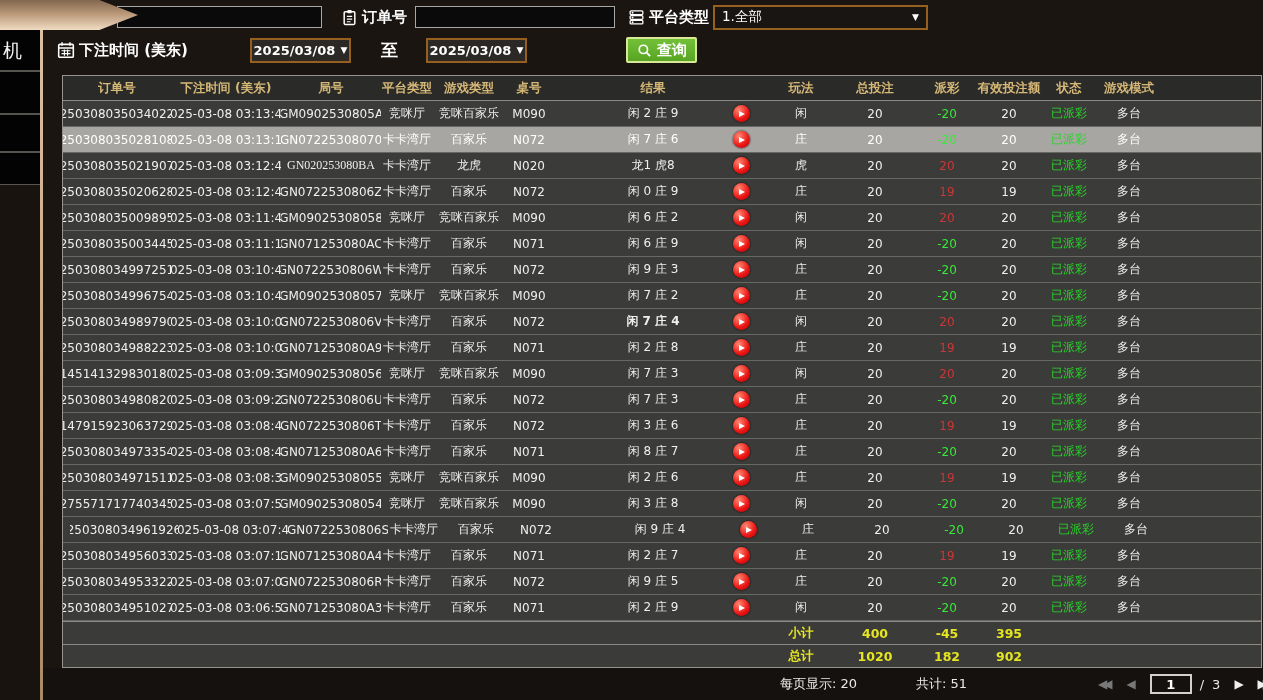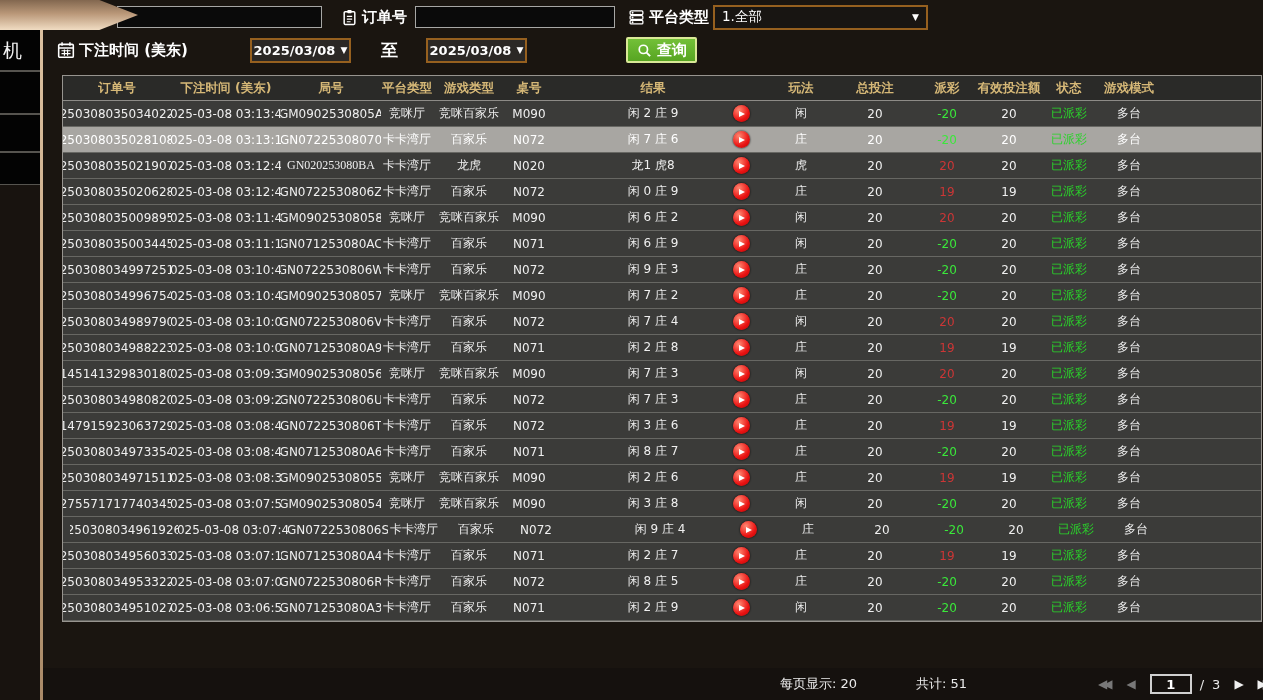--- a/index.html
+++ b/index.html
@@ -364,21 +364,21 @@
           <div class="cell spacer"></div>
         </div>
         <div class="row data-row">
           <div class="cell" style="width: 108px;">250308034989790</div>
           <div class="cell" style="width: 110px;">2025-03-08 03:10:09</div>
           <div class="cell" style="width: 100px;">GN0722530806V</div>
           <div class="cell" style="width: 52px;">卡卡湾厅</div>
           <div class="cell" style="width: 72px;">百家乐</div>
           <div class="cell" style="width: 48px;">N072</div>
           <div class="cell" style="width: 40px;"></div>
-          <div class="cell" style="width: 120px;">闲 7 庄 4</div>
+          <div class="cell" style="width: 120px; font-weight: bold;">闲 7 庄 4</div>
           <div class="cell" style="width: 56px;">
             <div class="playbtn">
               <div class="tri"></div>
             </div>
           </div>
           <div class="cell" style="width: 64px;">闲</div>
           <div class="cell" style="width: 84px;">20</div>
           <div class="cell pos" style="width: 60px;">20</div>
           <div class="cell" style="width: 64px;">20</div>
           <div class="cell status-green" style="width: 56px;">已派彩</div>
@@ -584,21 +584,21 @@
           <div class="cell spacer"></div>
         </div>
         <div class="row data-row">
           <div class="cell" style="width: 108px;">250308034953322</div>
           <div class="cell" style="width: 110px;">2025-03-08 03:07:04</div>
           <div class="cell" style="width: 100px;">GN0722530806R</div>
           <div class="cell" style="width: 52px;">卡卡湾厅</div>
           <div class="cell" style="width: 72px;">百家乐</div>
           <div class="cell" style="width: 48px;">N072</div>
           <div class="cell" style="width: 40px;"></div>
-          <div class="cell" style="width: 120px;">闲 8 庄 5</div>
+          <div class="cell" style="width: 120px;">闲 9 庄 5</div>
           <div class="cell" style="width: 56px;">
             <div class="playbtn">
               <div class="tri"></div>
             </div>
           </div>
           <div class="cell" style="width: 64px;">庄</div>
           <div class="cell" style="width: 84px;">20</div>
           <div class="cell neg" style="width: 60px;">-20</div>
           <div class="cell" style="width: 64px;">20</div>
           <div class="cell status-green" style="width: 56px;">已派彩</div>
@@ -618,20 +618,56 @@
             <div class="playbtn">
               <div class="tri"></div>
             </div>
           </div>
           <div class="cell" style="width: 64px;">闲</div>
           <div class="cell" style="width: 84px;">20</div>
           <div class="cell neg" style="width: 60px;">-20</div>
           <div class="cell" style="width: 64px;">20</div>
           <div class="cell status-green" style="width: 56px;">已派彩</div>
           <div class="cell" style="width: 64px;">多台</div>
+          <div class="cell spacer"></div>
+        </div>
+        <div class="row total-row">
+          <div class="cell" style="width: 108px;"></div>
+          <div class="cell" style="width: 110px;"></div>
+          <div class="cell" style="width: 100px;"></div>
+          <div class="cell" style="width: 52px;"></div>
+          <div class="cell" style="width: 72px;"></div>
+          <div class="cell" style="width: 48px;"></div>
+          <div class="cell" style="width: 40px;"></div>
+          <div class="cell" style="width: 120px;"></div>
+          <div class="cell" style="width: 56px;"></div>
+          <div class="cell" style="width: 64px;">小计</div>
+          <div class="cell" style="width: 84px;">400</div>
+          <div class="cell" style="width: 60px;">-45</div>
+          <div class="cell" style="width: 64px;">395</div>
+          <div class="cell" style="width: 56px;"></div>
+          <div class="cell" style="width: 64px;"></div>
+          <div class="cell spacer"></div>
+        </div>
+        <div class="row total-row">
+          <div class="cell" style="width: 108px;"></div>
+          <div class="cell" style="width: 110px;"></div>
+          <div class="cell" style="width: 100px;"></div>
+          <div class="cell" style="width: 52px;"></div>
+          <div class="cell" style="width: 72px;"></div>
+          <div class="cell" style="width: 48px;"></div>
+          <div class="cell" style="width: 40px;"></div>
+          <div class="cell" style="width: 120px;"></div>
+          <div class="cell" style="width: 56px;"></div>
+          <div class="cell" style="width: 64px;">总计</div>
+          <div class="cell" style="width: 84px;">1020</div>
+          <div class="cell" style="width: 60px;">182</div>
+          <div class="cell" style="width: 64px;">902</div>
+          <div class="cell" style="width: 56px;"></div>
+          <div class="cell" style="width: 64px;"></div>
           <div class="cell spacer"></div>
         </div>
       </div>
 
     <div class="footer">
       <div class="fitem fs1">每页显示: 20</div>
       <div class="fitem fs2">共计: 51</div>
       <div class="fitem pager">
         <span class="pgbtn pg-disabled dbl">◀◀</span>
         <span class="pgbtn pg-disabled gap14">◀</span>

